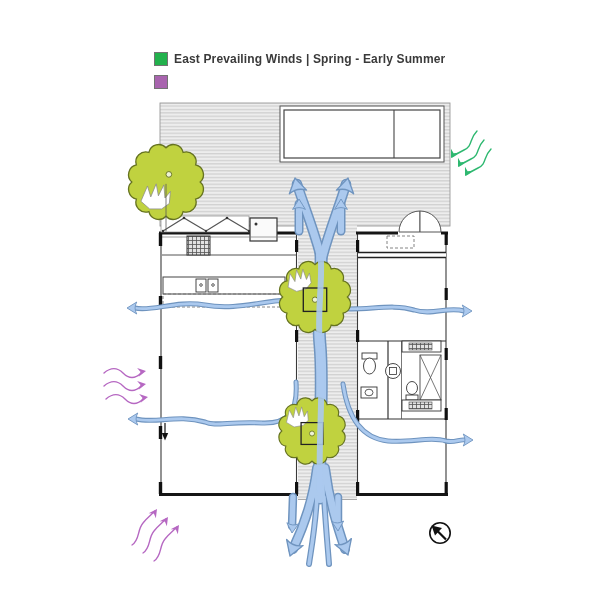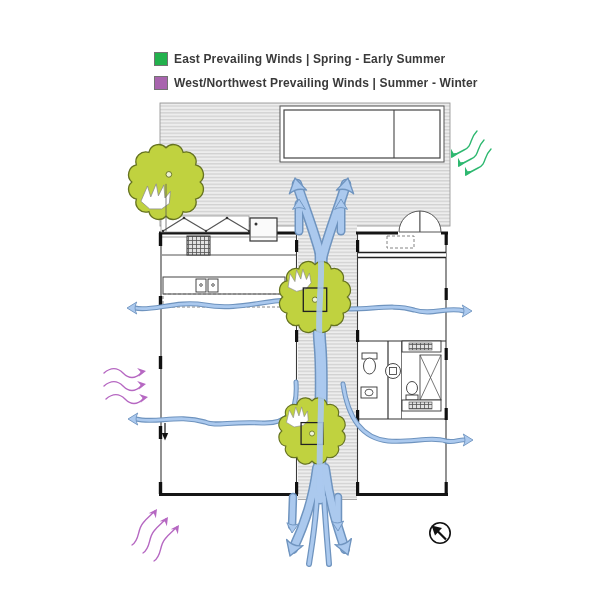--- a/index.html
+++ b/index.html
@@ -32,21 +32,20 @@
 
 <div class="canvas">
 
   <div class="legend">
     <div class="legend-row">
       <span class="swatch" style="background-color: rgb(34, 177, 76);"></span>
       <span class="legend-label">East Prevailing Winds | Spring - Early Summer</span>
     </div>
     <div class="legend-row">
       <span class="swatch" style="background-color: rgb(168, 100, 174);"></span>
-      <span class="legend-label">West/Northwest Prevailing Winds | Summer - Winter</span>
     </div>
   </div>
 
   <svg width="600" height="600" viewBox="0 0 600 600">
     <defs>
       <pattern id="deckp" width="6" height="3.4" patternUnits="userSpaceOnUse">
         <rect width="6" height="3.4" fill="#ededed"></rect>
         <line x1="0" y1="0.7" x2="6" y2="0.7" stroke="#c9c9c9" stroke-width="1"></line>
       </pattern>
       <pattern id="gridp" width="4" height="4" patternUnits="userSpaceOnUse">

